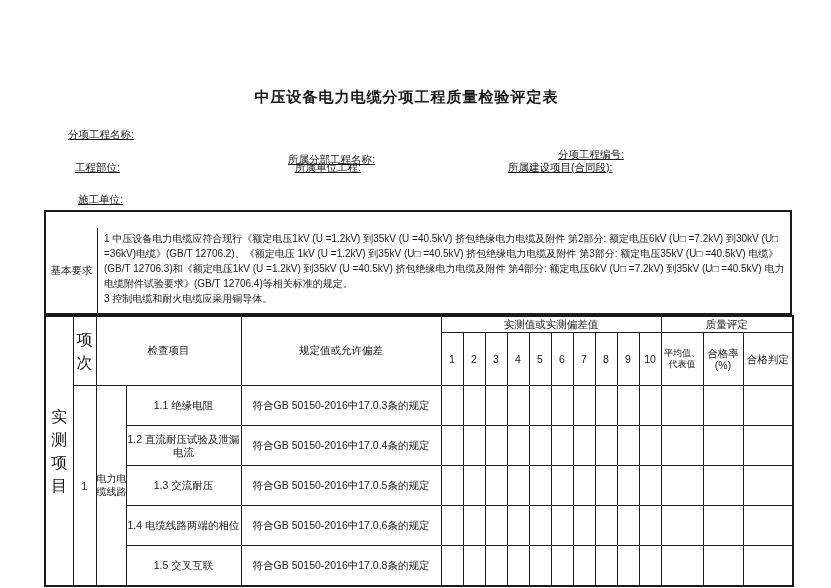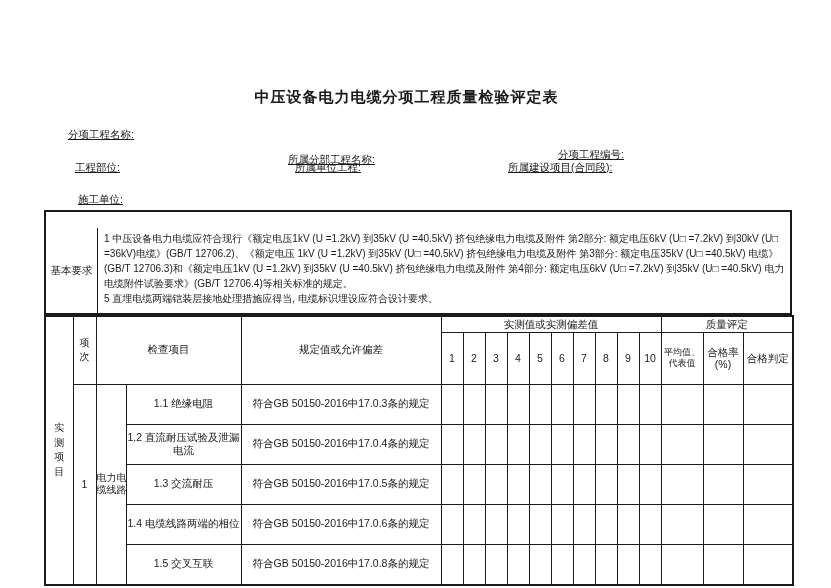--- a/index.html
+++ b/index.html
@@ -69,21 +69,21 @@
   }
   table.main{border:2px solid #1a1a1a;}
   tr.hdr1 td{height:15px;font-size:10.5px;}
   tr.hdr2 td{height:20px;font-size:10.5px;}
   tr.body td{height:39px;}
   .vtext{
     width:1em;
     margin:11px auto;
     word-break:break-all;
     line-height:1.45;
-    font-size:10px;
+    font-size:16px;
   }
   .wrap3{
     width:3em;
     margin:14px auto;
     word-break:break-all;
     line-height:1.25;
     font-size:10px;
     text-align:center;
   }
   td.item-cell{
@@ -110,21 +110,21 @@
 <div class="meta-label" style="left:558px;top:128px;margin-top:20px;">分项工程编号:</div>
 <div class="meta-label" style="left:75px;top:161px;">工程部位:</div>
 <div class="meta-label" style="left:295px;top:161px;">所属单位工程:</div>
 <div class="meta-label" style="left:508px;top:161px;">所属建设项目(合同段):</div>
 <div class="meta-label" style="left:78px;top:193px;">施工单位:</div>
 
 <div class="basic-table">
   <div class="basic-label">基本要求</div>
   <div class="basic-content">
     <div>1 中压设备电力电缆应符合现行《额定电压1kV (U =1.2kV) 到35kV (U =40.5kV) 挤包绝缘电力电缆及附件 第2部分: 额定电压6kV (U□ =7.2kV) 到30kV (U□ =36kV)电缆》(GB/T 12706.2)、《额定电压 1kV (U =1.2kV) 到35kV (U□ =40.5kV) 挤包绝缘电力电缆及附件 第3部分: 额定电压35kV (U□ =40.5kV) 电缆》(GB/T 12706.3)和《额定电压1kV (U =1.2kV) 到35kV (U =40.5kV) 挤包绝缘电力电缆及附件 第4部分: 额定电压6kV (U□ =7.2kV) 到35kV (U□ =40.5kV) 电力电缆附件试验要求》(GB/T 12706.4)等相关标准的规定。</div>
-    <div>5 直埋电缆两端铠装层接地处理措施应得当, 电缆标识埋设应符合设计要求。</div>
+    <div>3 控制电缆和耐火电缆应采用铜导体。</div>
   </div>
 </div>
 
 <table class="main">
   <colgroup>
     <col style="width:28px">
       <col style="width:23px">
       <col style="width:30px">
     <col style="width:115px">
       <col style="width:200px">

